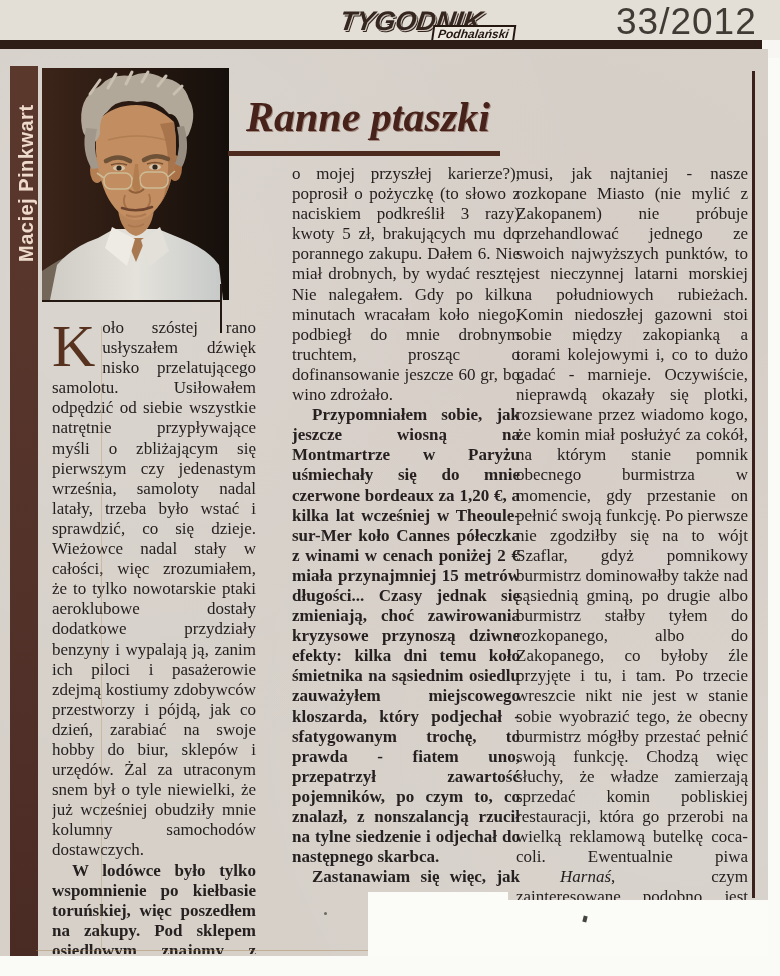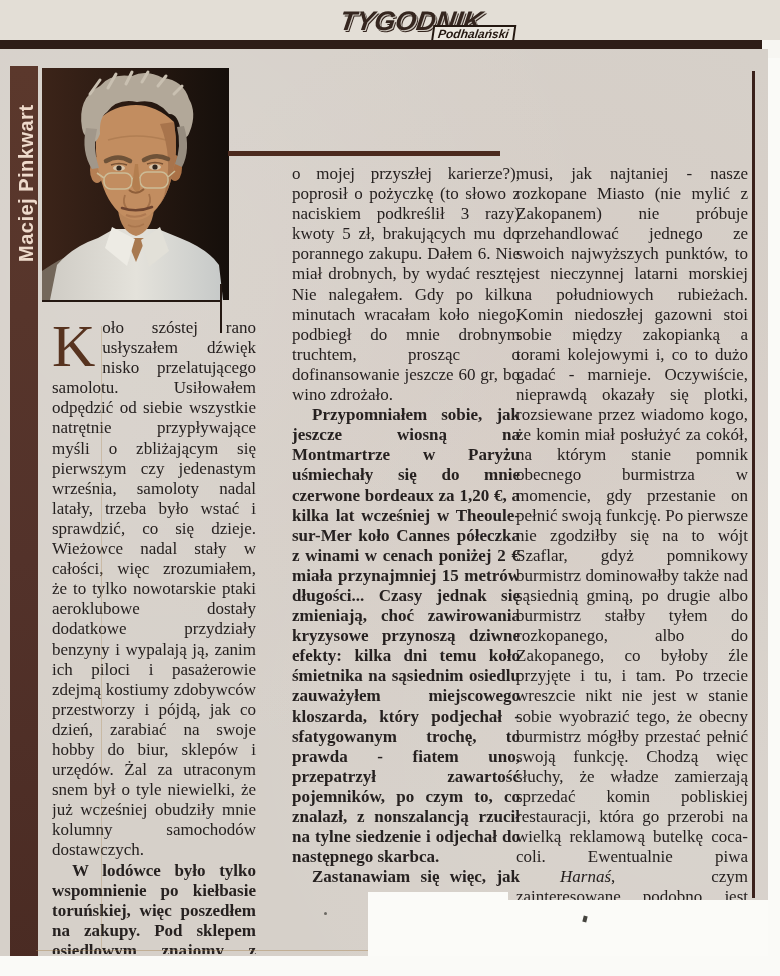--- a/index.html
+++ b/index.html
@@ -101,20 +101,21 @@
   .speck2{left:324px;top:912px;width:3px;height:3px;background:#6a6862;border-radius:50%;}
 </style>
 </head>
 <body>
 
 <div class="abs header-strip">
   <div class="abs masthead">
     <span class="mast-title">TYGODNIK</span>
     <span class="mast-sub">Podhalański</span>
   </div>
+  <div class="abs issue">33/2012</div>
 </div>
 
 <div class="abs divider-bar"></div>
 
 <div class="abs paper">
 
   <div class="abs author-bar" style="left:10px;top:17px;"></div>
   <div class="abs vertical-name" style="left:13px;top:213px;">Maciej Pinkwart</div>
 
   <svg class="abs photo" style="left:42px;top:19px;" viewBox="0 0 187 232" role="img">
@@ -160,20 +161,21 @@
     <path d="M93,96 L90,118 Q92,123 95,124 Q99,123 98,118 L96,96 Z" fill="#b37e4f"></path>
     <path d="M87,122 Q94,128 102,121" stroke="#8f5f3a" stroke-width="2" fill="none"></path>
     <path d="M83,127 Q80,135 85,141 M107,126 Q110,134 105,140" stroke="#9c6a44" stroke-width="1.8" fill="none" opacity="0.8"></path>
     <path d="M80,140 Q95,145 110,139" stroke="#6f4530" stroke-width="2.6" fill="none" stroke-linecap="round"></path>
     <path d="M84,147 Q94,151 104,146" stroke="#a5714c" stroke-width="2" fill="none" opacity="0.7"></path>
     <path d="M86,157 Q94,161 102,156" stroke="#9c6a44" stroke-width="1.5" fill="none" opacity="0.55"></path>
   </svg>
   <div class="abs photo-rule-h" style="left:42px;top:251px;"></div>
   <div class="abs photo-rule-v" style="left:220px;top:235px;"></div>
 
+  <h1 class="abs title" style="left:246px;top:45px;">Ranne ptaszki</h1>
   <div class="abs title-rule" style="left:228px;top:102px;"></div>
 
   <div class="abs right-border" style="left:752px;top:22px;"></div>
 
   <div class="abs col col1" style="left:52px;top:269px;">
     <p><span class="dropcap">K</span><span>oło szóstej rano usłyszałem dźwięk nisko przelatującego samolotu. Usiłowałem odpędzić od siebie wszystkie natrętnie przypływające myśli o zbliżającym się pierwszym czy jedenastym września, samoloty nadal latały, trzeba było wstać i sprawdzić, co się dzieje. Wieżowce nadal stały w całości, więc zrozumiałem, że to tylko nowotarskie ptaki aeroklubowe dostały dodatkowe przydziały benzyny i wypalają ją, zanim ich piloci i pasażerowie zdejmą kostiumy zdobywców przestworzy i pójdą, jak co dzień, zarabiać na swoje hobby do biur, sklepów i urzędów. Żal za utraconym snem był o tyle niewielki, że już wcześniej obudziły mnie kolumny samochodów dostawczych.</span></p>
     <p class="indent"><span>W lodówce było tylko wspomnienie po kiełbasie toruńskiej, więc poszedłem na zakupy. Pod sklepem osiedlowym znajomy z widzenia pan o pięknym, choć nieco schrypniętym sznaps-barytonie, zwracając się do mnie per </span></p>
   </div>
 
   <div class="abs col col2" style="left:268px;top:115px;">

